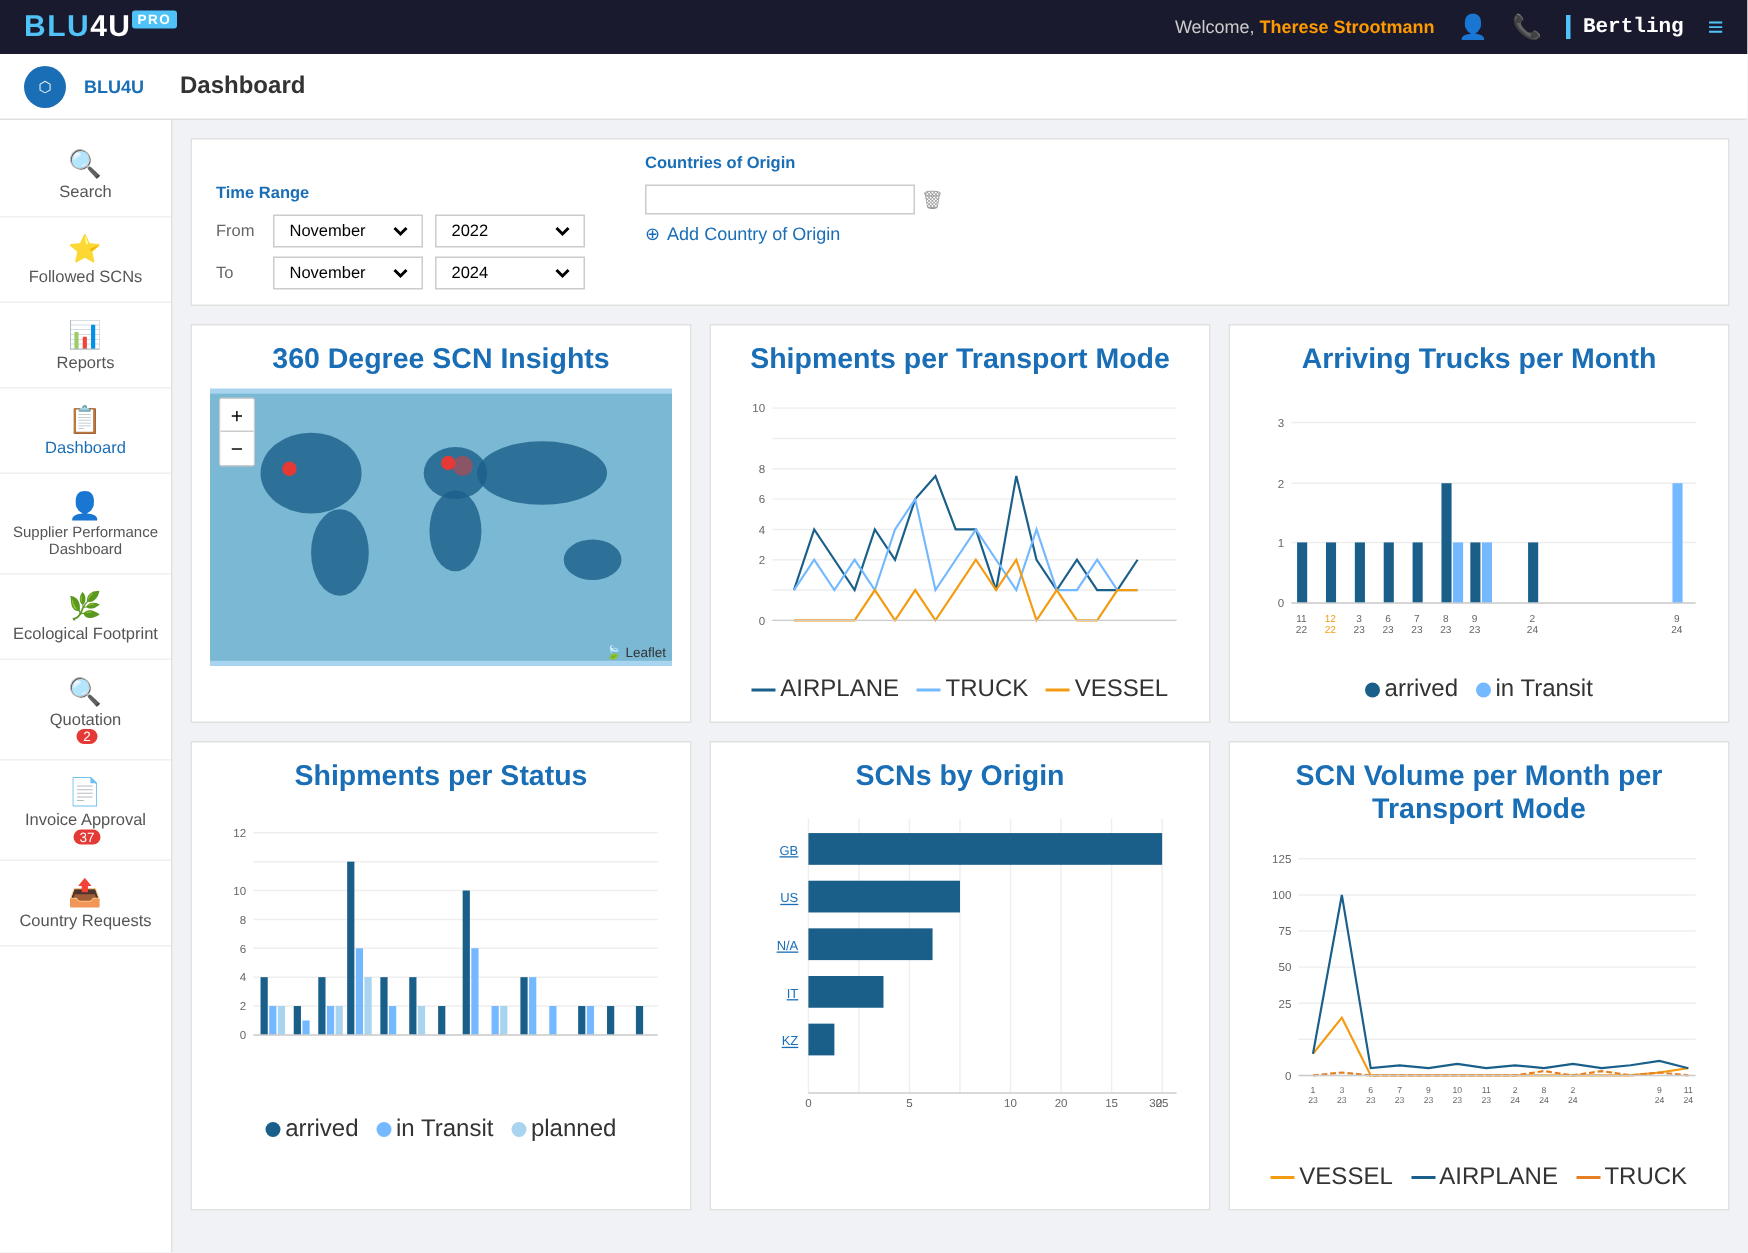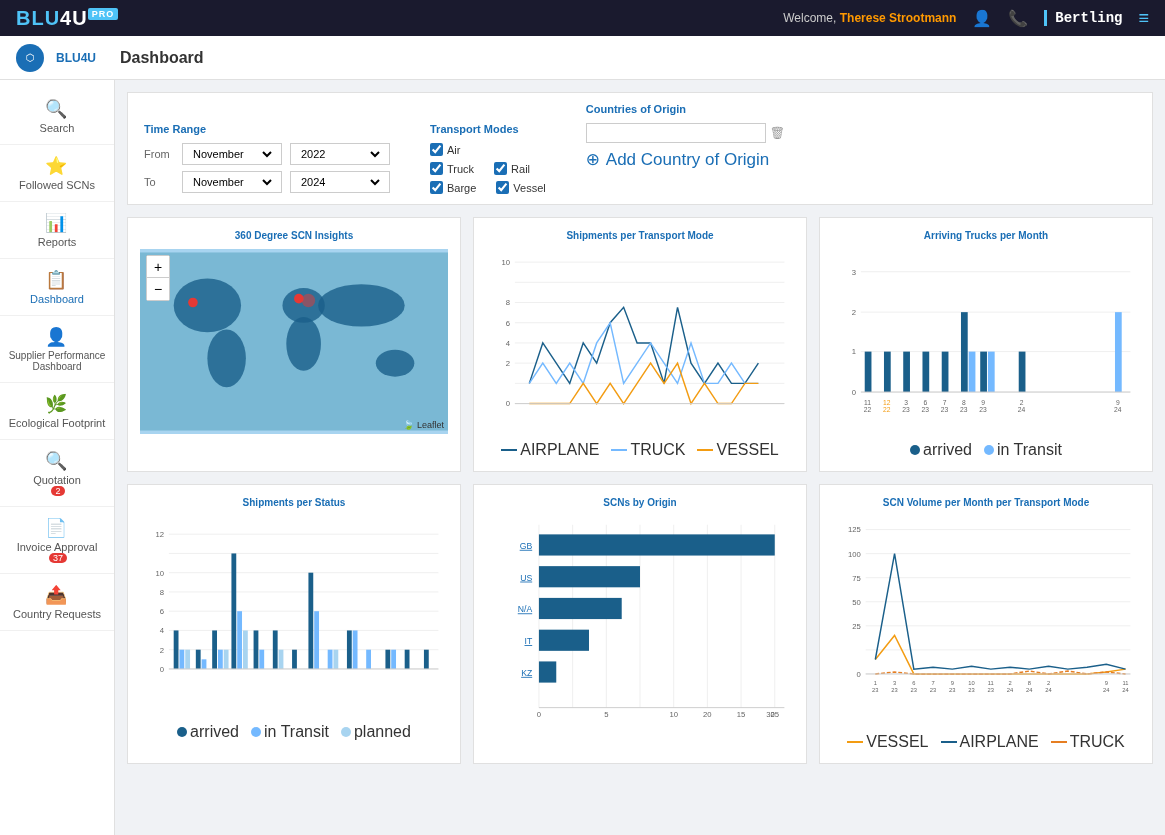--- a/index.html
+++ b/index.html
@@ -98,35 +98,35 @@
       width: 100%;
     }
     .mode-row { display: flex; gap: 20px; }
     .mode-check { display: flex; align-items: center; gap: 4px; font-size: 11px; }
     .mode-check input { accent-color: #1a6eb5; }
 
     .countries-group { display: flex; flex-direction: column; gap: 6px; }
     .country-input-row { display: flex; align-items: center; gap: 4px; }
     .country-input { border: 1px solid #ccc; padding: 3px 6px; font-size: 11px; width: 180px; }
     .trash-icon { color: #999; cursor: pointer; }
-    .add-country { color: #1a6eb5; font-size: 17px; cursor: pointer; }
+    .add-country { color: #1a6eb5; font-size: 12px; cursor: pointer; }
     .add-country span { margin-right: 2px; }
 
     
     .dashboard-grid { display: grid; grid-template-columns: 1fr 1fr 1fr; gap: 12px; }
     .chart-card {
       background: #fff;
       border: 1px solid #e0e0e0;
       padding: 12px;
       position: relative;
     }
     .chart-title {
       text-align: center;
       color: #1a6eb5;
-      font-size: 10px;
+      font-size: 19px;
       font-weight: 600;
       margin-bottom: 8px;
     }
 
     
     .map-container {
       background: #a8d4f0;
       width: 100%;
       height: 185px;
       position: relative;
@@ -282,44 +282,20 @@
             </select>
           </div>
           <div class="filter-select">
             <select>
               <option>2024</option>
             </select>
           </div>
         </div>
       </div>
 
-      <div class="filter-group">
-        <div class="filter-label">Transport Modes</div>
-        <div class="mode-row">
-          <label class="mode-check">
-            <input type="checkbox" checked="" style=""> Air
-          </label>
-        </div>
-        <div class="mode-row">
-          <label class="mode-check">
-            <input type="checkbox" checked="" style=""> Truck
-          </label>
-          <label class="mode-check">
-            <input type="checkbox" checked="" style=""> Rail
-          </label>
-        </div>
-        <div class="mode-row">
-          <label class="mode-check">
-            <input type="checkbox" checked="" style=""> Barge
-          </label>
-          <label class="mode-check">
-            <input type="checkbox" checked="" style=""> Vessel
-          </label>
-        </div>
-      </div>
 
       <div class="countries-group">
         <div class="filter-label">Countries of Origin</div>
         <div class="country-input-row">
           <input class="country-input" type="text" style="">
           <span class="trash-icon">🗑</span>
         </div>
         <div class="add-country">
           <span>⊕</span>
           <span>Add Country of Origin</span>

